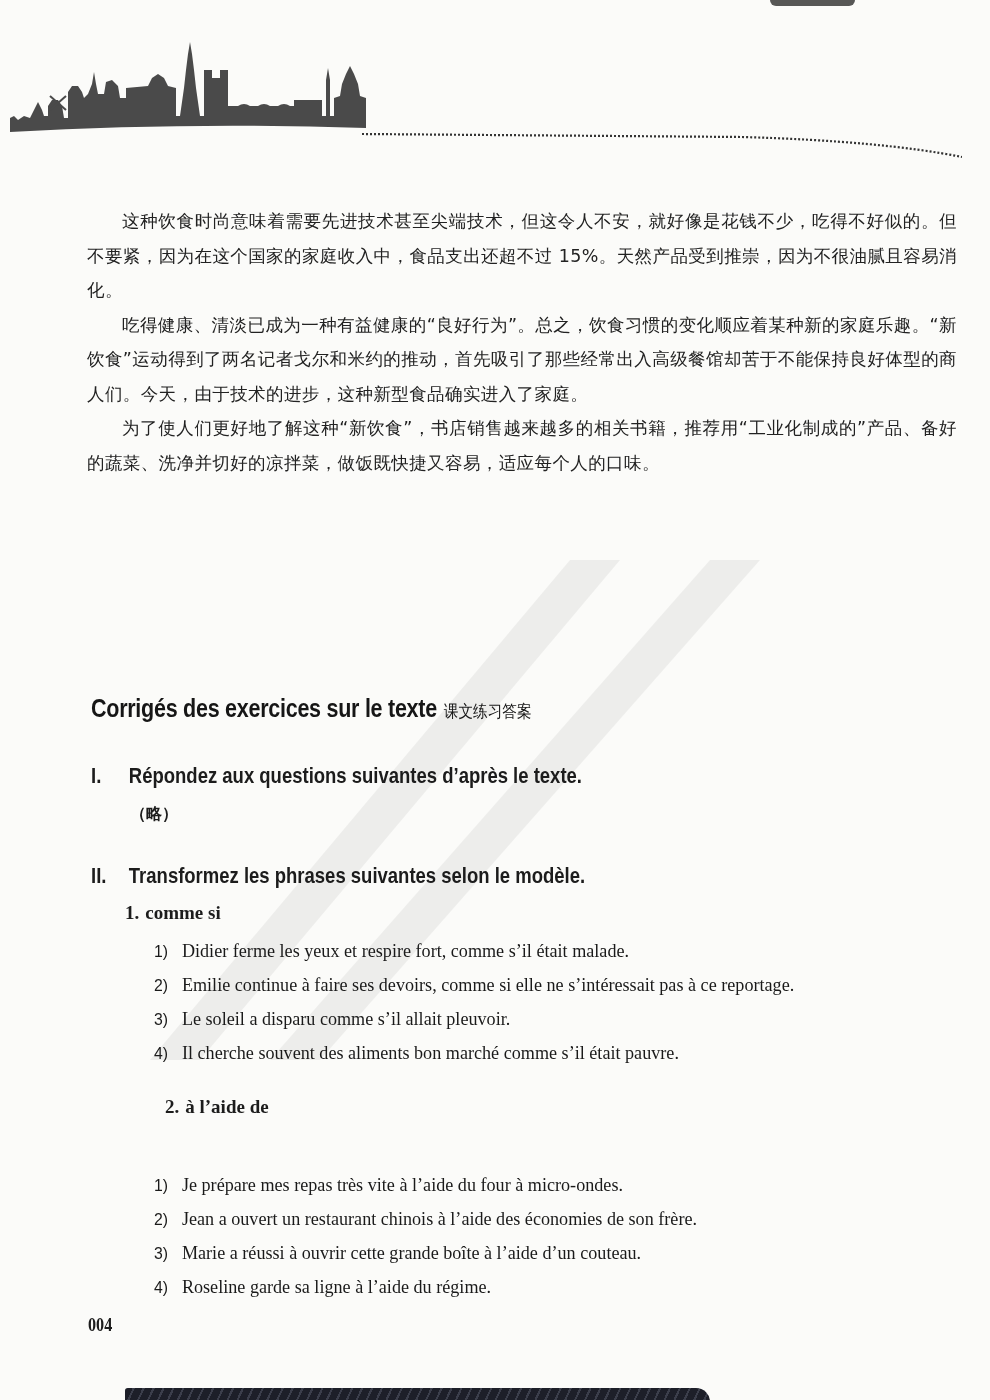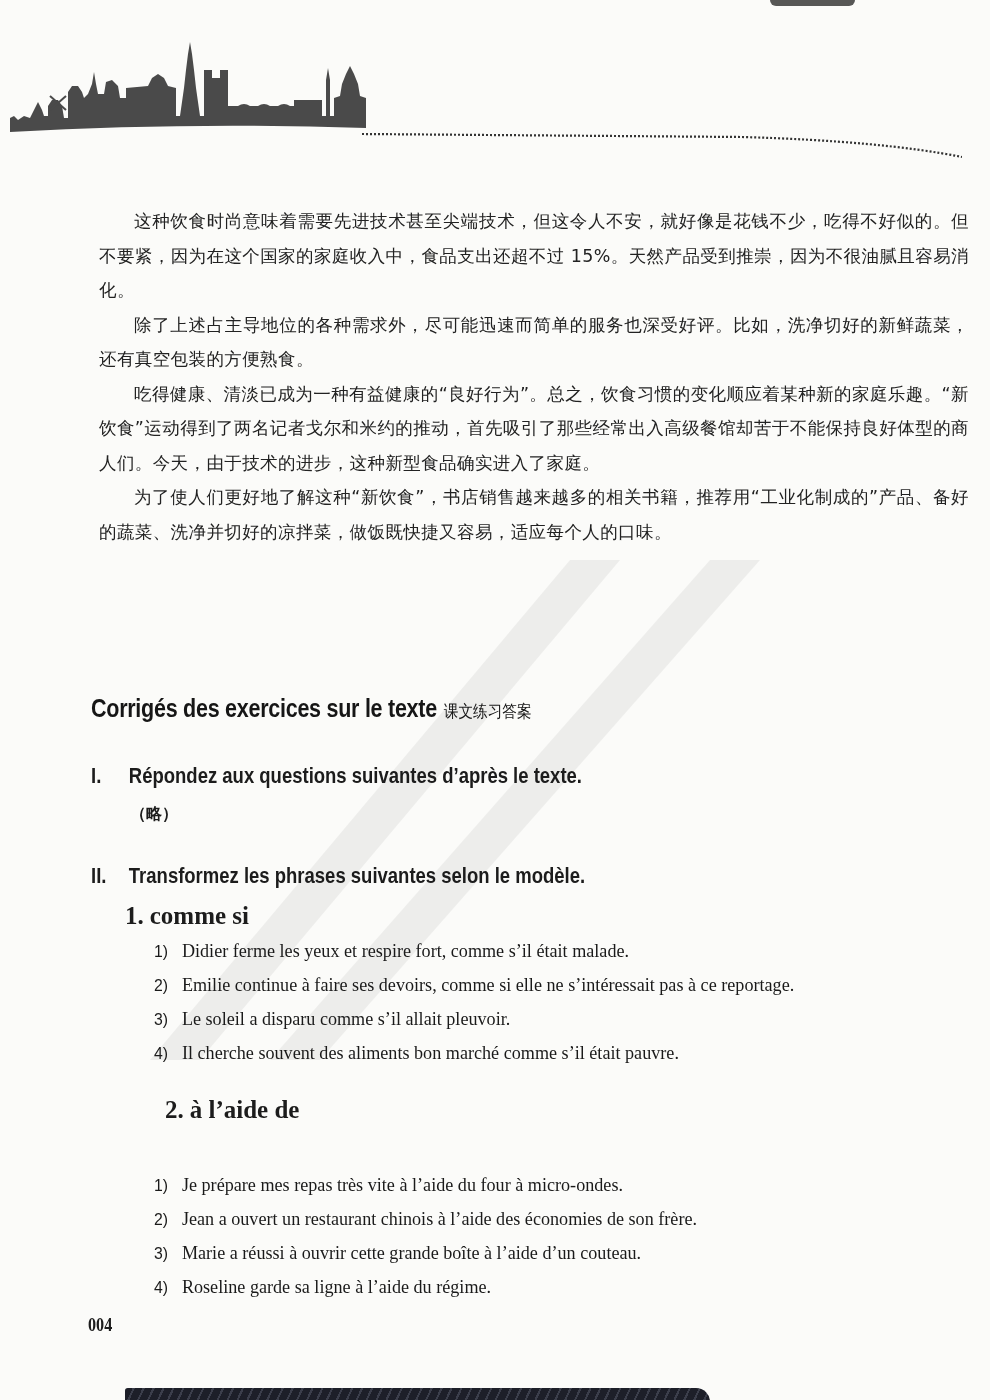--- a/index.html
+++ b/index.html
@@ -11,21 +11,21 @@
   .page { position: absolute; inset: 0; }
   .skyline { position: absolute; left: 8px; top: 40px; width: 360px; height: 100px; }
   .dotted-rule {
     position: absolute; left: 362px; top: 133px; width: 600px; height: 30px;
   }
   .top-shadow {
     position: absolute; left: 770px; top: 0; width: 85px; height: 6px;
     background: #3a3a3a; border-radius: 0 0 6px 6px; opacity: .85;
   }
   .body-text {
-    position: absolute; left: 99px; top: 204px; width: 870px;
+    position: absolute; left: 87px; top: 204px; width: 870px;
     font-family: "DejaVu Sans", sans-serif;
     font-size: 17.5px; line-height: 34.5px; color: #222;
   }
   .body-text p { margin: 0; text-indent: 2em; text-align: justify; letter-spacing: 0.4px; }
   .section-title {
     position: absolute; left: 91px; top: 694px;
     font-family: "Liberation Sans", sans-serif; font-weight: bold;
     font-size: 25px; letter-spacing: -0.3px; color: #161616;
     transform: scaleX(0.86); transform-origin: left;
     white-space: nowrap;
@@ -40,21 +40,21 @@
     font-size: 21.5px; color: #1c1c1c; white-space: nowrap;
     transform: scaleX(0.86); transform-origin: left;
   }
   .ex-head .num { display: inline-block; width: 44px; }
   .ex-note {
     position: absolute; left: 130px; top: 804px;
     font-family: "DejaVu Sans", sans-serif; font-weight: bold; font-size: 16px;
   }
   .sub-head {
     position: absolute; left: 125px;
-    font-family: "Liberation Serif", serif; font-weight: bold; font-size: 25px;
+    font-family: "Liberation Serif", serif; font-weight: bold; font-size: 19px;
     white-space: nowrap;
   }
   .sub-head .n { margin-right: 6px; }
   .answers { position: absolute; left: 150px; margin: 4px; padding: 0; list-style: none;
     font-family: "Liberation Serif", serif; font-size: 19.5px; color: #1a1a1a; }
   .answers li { height: 34px; line-height: 34px; white-space: nowrap;
     transform: scaleX(0.93); transform-origin: left; }
   .answers .n { display: inline-block; width: 30px; font-family: "Liberation Sans", sans-serif; font-size: 17px; }
   .page-number {
     position: absolute; left: 88px; top: 1314px;
@@ -88,21 +88,20 @@
     <path d="M0,1 L380,4 Q520,8 600,24" stroke="#333" stroke-width="2.2" fill="none" stroke-dasharray="2 2"></path>
   </svg>
 
   <svg class="watermark" viewBox="0 0 700 500">
     <path d="M0,500 L420,0 L470,0 L50,500 Z" fill="#444"></path>
     <path d="M120,500 L560,0 L610,0 L170,500 Z" fill="#444"></path>
   </svg>
 
   <div class="body-text">
     <p>这种饮食时尚意味着需要先进技术甚至尖端技术，但这令人不安，就好像是花钱不少，吃得不好似的。但不要紧，因为在这个国家的家庭收入中，食品支出还超不过 15%。天然产品受到推崇，因为不很油腻且容易消化。</p>
-    <p>除了上述占主导地位的各种需求外，尽可能迅速而简单的服务也深受好评。比如，洗净切好的新鲜蔬菜，还有真空包装的方便熟食。</p>
     <p>吃得健康、清淡已成为一种有益健康的“良好行为”。总之，饮食习惯的变化顺应着某种新的家庭乐趣。“新饮食”运动得到了两名记者戈尔和米约的推动，首先吸引了那些经常出入高级餐馆却苦于不能保持良好体型的商人们。今天，由于技术的进步，这种新型食品确实进入了家庭。</p>
     <p>为了使人们更好地了解这种“新饮食”，书店销售越来越多的相关书籍，推荐用“工业化制成的”产品、备好的蔬菜、洗净并切好的凉拌菜，做饭既快捷又容易，适应每个人的口味。</p>
   </div>
 
   <div class="section-title">
     <span>Corrigés des exercices sur le texte</span><span class="zh">课文练习答案</span>
   </div>
 
   <div class="ex-head" style="top:764px;">
     <span class="num">I.</span><span>Répondez aux questions suivantes d’après le texte.</span>

